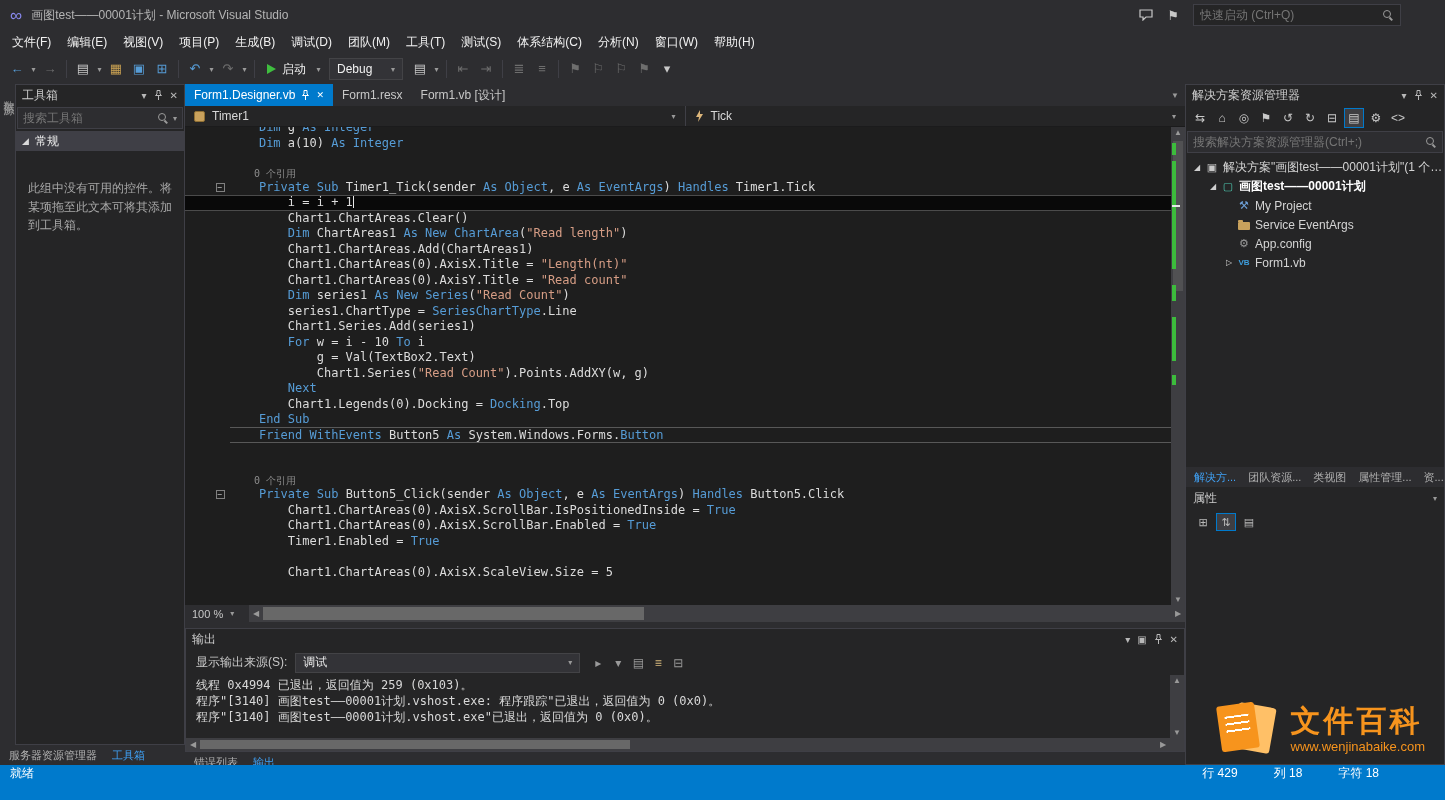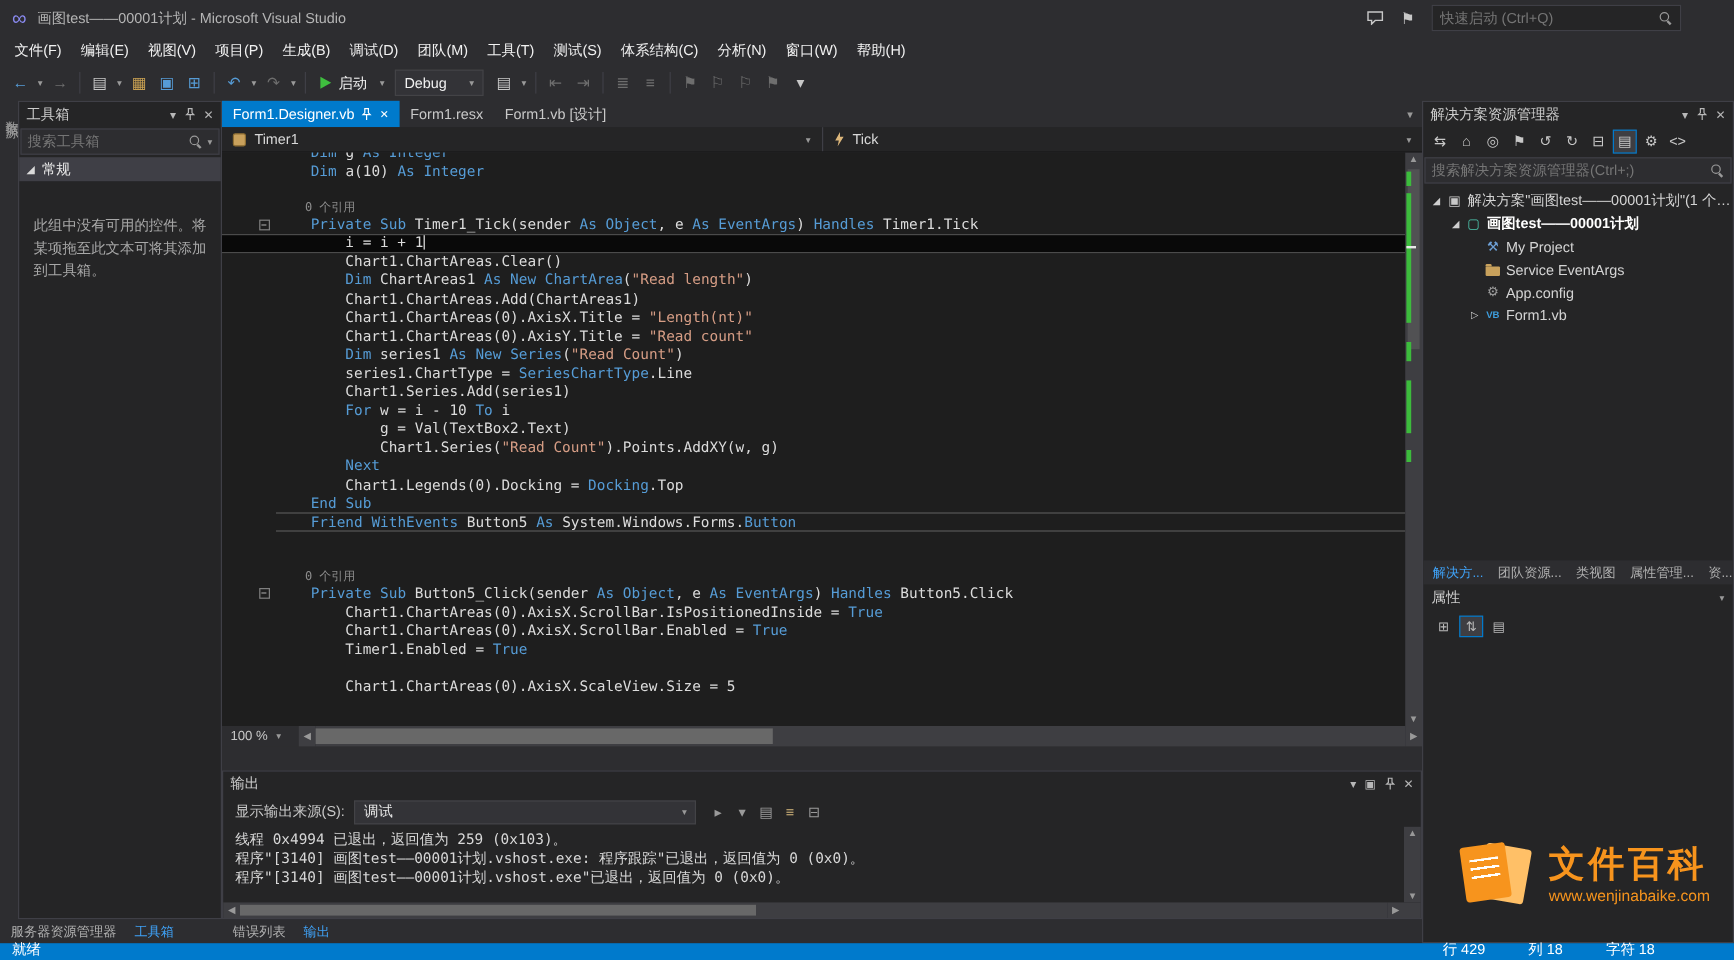--- a/index.html
+++ b/index.html
@@ -124,21 +124,21 @@
 .stab{padding:3px 6px;font-size:11px;color:#B0B0B0;white-space:nowrap}
 .stab.active{color:#3FA2F7}
 .props-head{height:22px;display:flex;align-items:center;padding:0 7px;color:#CCC;flex:none;gap:6px}
 .props-head .grow{flex:1}
 .props-toolbar{height:26px;display:flex;align-items:center;gap:3px;padding:0 7px;flex:none}
 .picon{width:20px;height:18px;display:flex;align-items:center;justify-content:center;color:#B8B8B8;font-size:11px;border:1px solid transparent}
 .picon.sel{border-color:#007ACC;background:#3E3E42}
 .props-empty{flex:1}
 
 
-.statusbar{height:14px;flex:none;background:#007ACC;display:flex;align-items:flex-end;color:#FFF;padding:0 10px;font-size:12px}
+.statusbar{height:35px;flex:none;background:#007ACC;display:flex;align-items:flex-start;color:#FFF;padding:0 10px;font-size:12px}
 .sb-right{margin-left:auto;display:flex;gap:36px;padding-right:56px}
 
 
 .watermark{position:absolute;right:20px;bottom:42px;display:flex;align-items:center;gap:12px;z-index:5}
 .wm-icon{width:62px;height:58px;position:relative;flex:none}
 .wm-p1,.wm-p2{position:absolute;width:38px;height:46px;border-radius:3px}
 .wm-p2{background:#FFC067;transform:rotate(10deg);left:18px;top:5px}
 .wm-p1{background:#F7941D;transform:rotate(-8deg);left:2px;top:4px;z-index:1}
 .wm-p1::after{content:"";position:absolute;left:7px;top:11px;width:24px;height:20px;background:repeating-linear-gradient(180deg,#FFF 0 2px,transparent 2px 7px)}
 .wm-text{display:flex;flex-direction:column;line-height:1.2}

